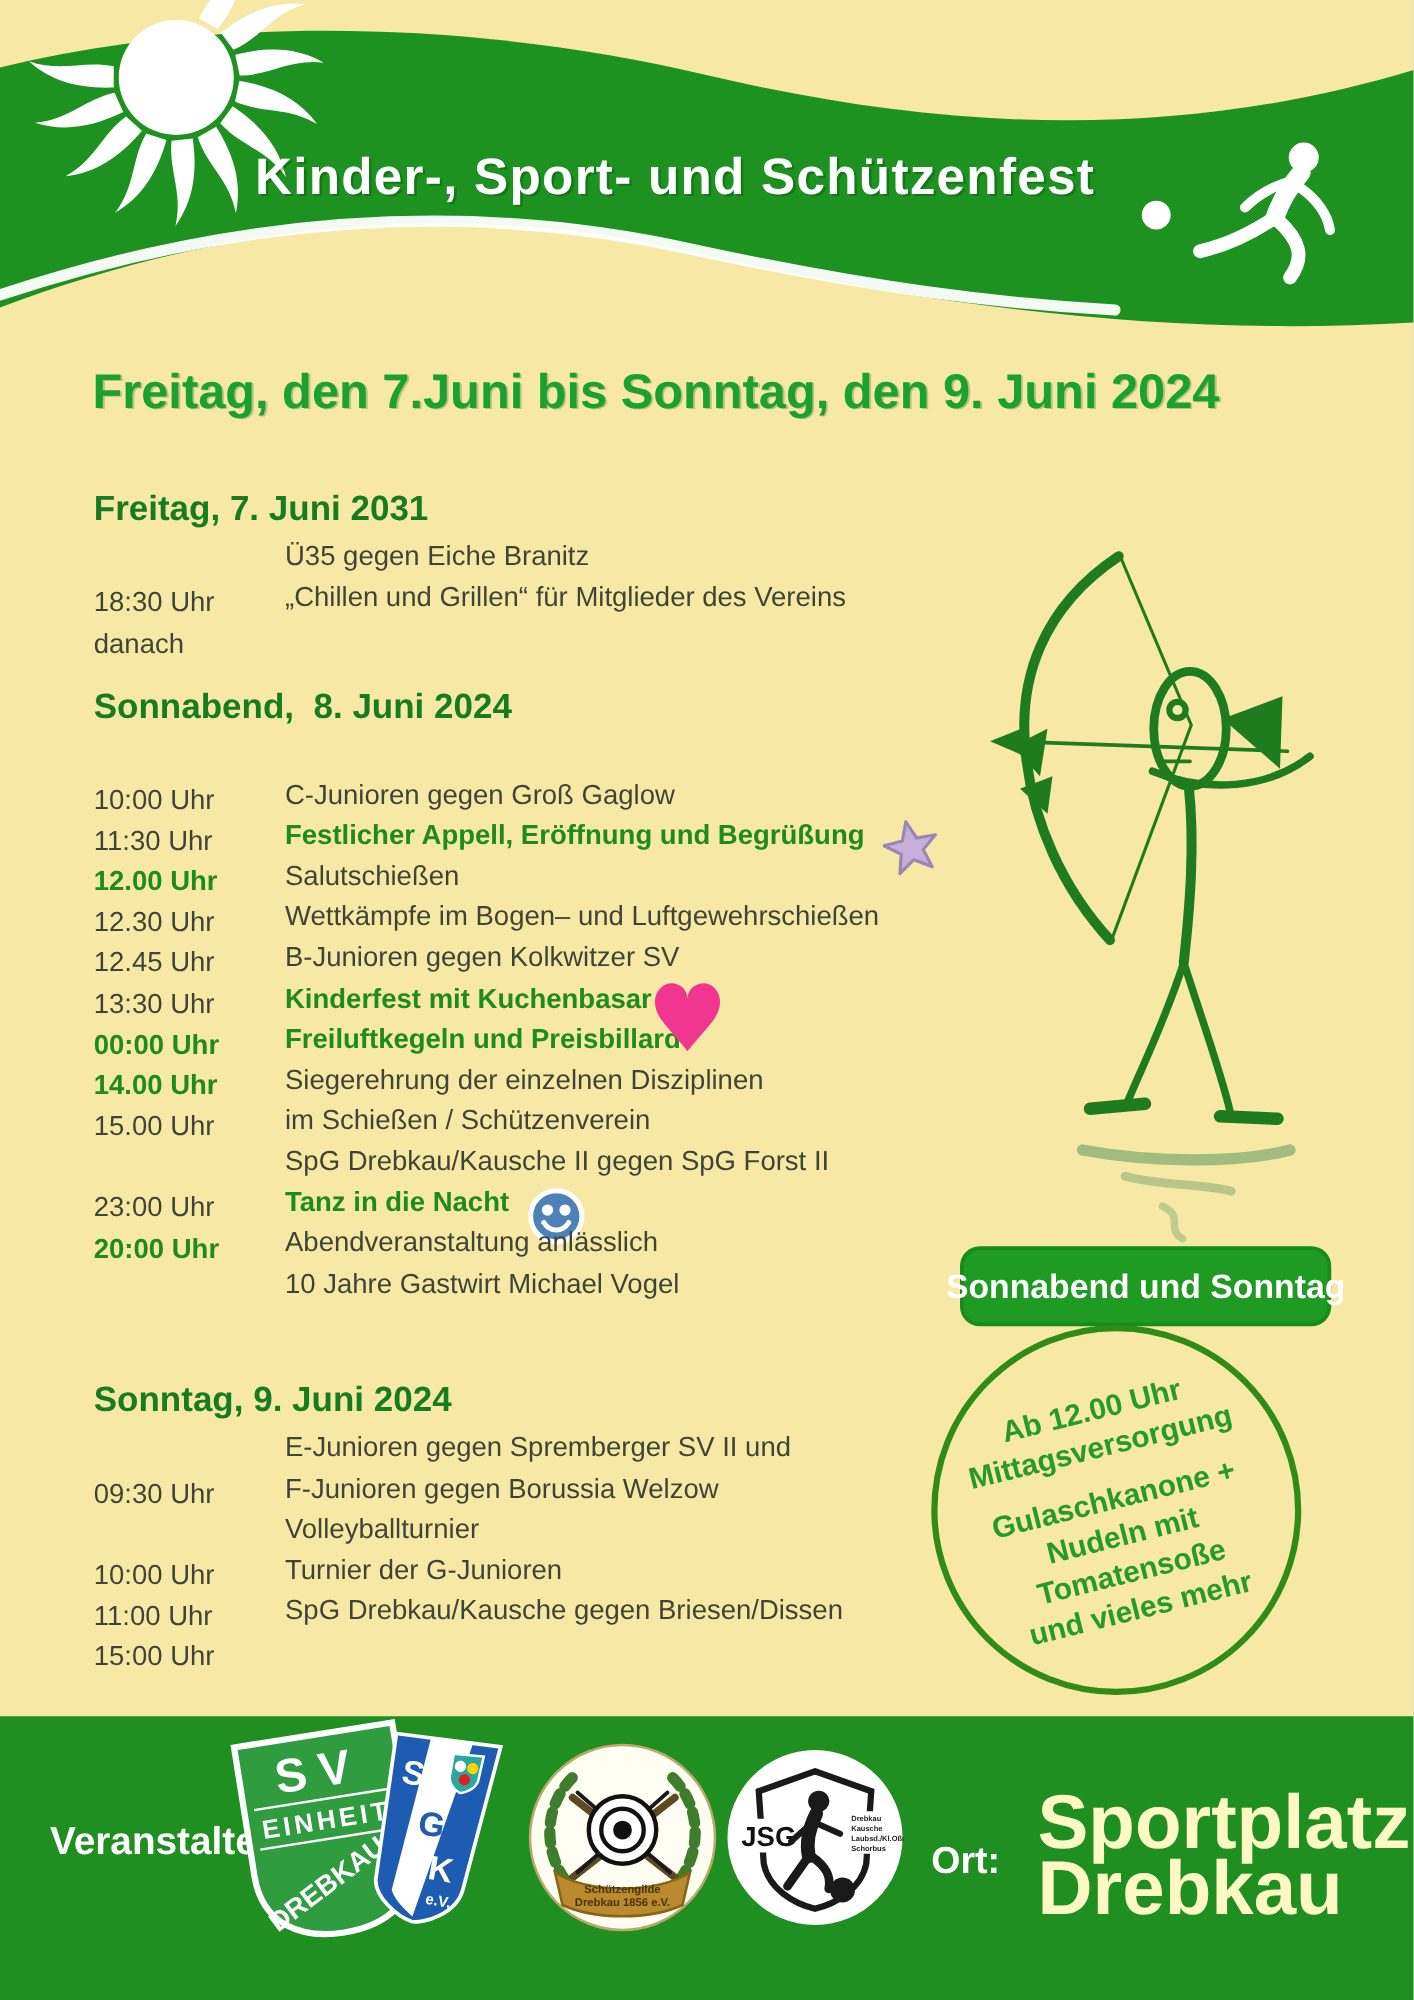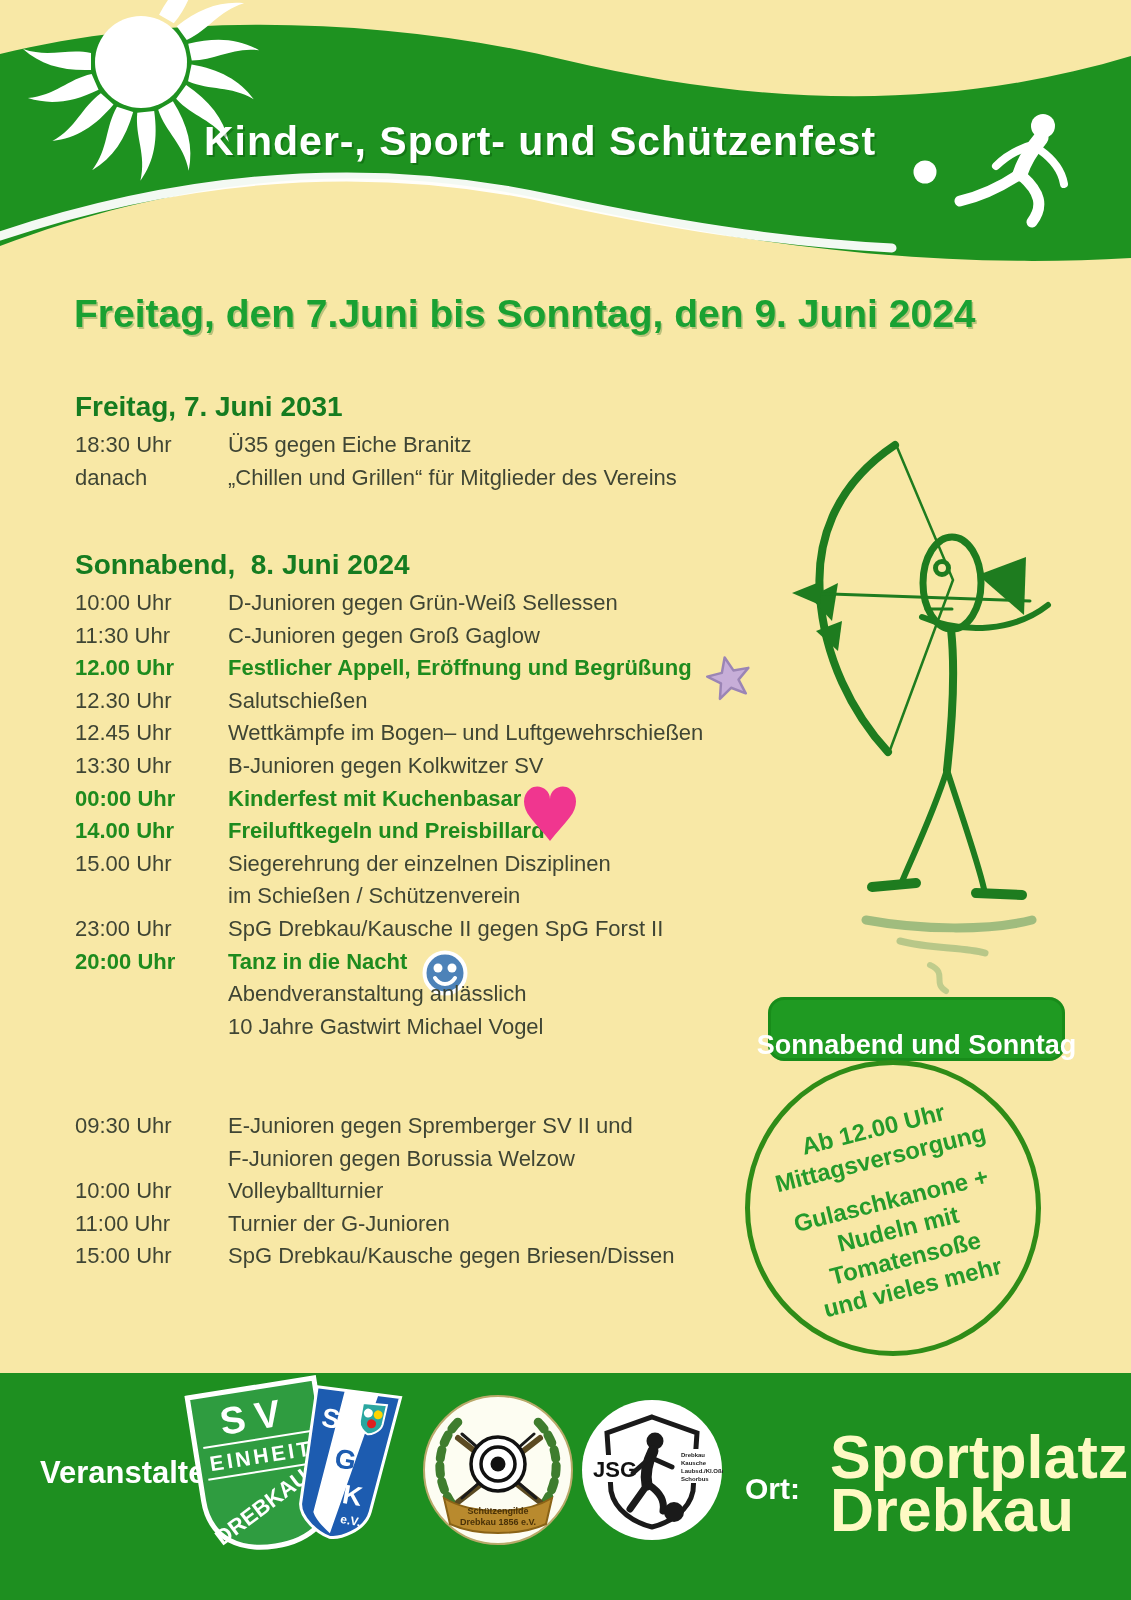--- a/index.html
+++ b/index.html
@@ -13,30 +13,30 @@
 
   
   .main-heading{position:absolute;left:74px;top:292px;font-size:39px;font-weight:bold;color:#1aa132;
                 text-shadow:1.5px 1.5px 0 rgba(0,80,0,.25);white-space:nowrap;}
 
   
   .sec{position:absolute;left:75px;width:720px;}
   .sec-title{font-size:28px;font-weight:bold;color:#157c20;white-space:pre;}
   .rows{margin-top:9px;}
   .row{display:flex;align-items:flex-start;height:32.6px;font-size:22px;color:#3f4534;overflow:visible;}
-  .row .t{width:153px;flex:none;}
+  .row .t{width:153px;flex:none;margin-top:37px;}
   .row .d{white-space:nowrap;}
   .row.hl{color:#1e8b1e;font-weight:bold;}
   .inline-icon{display:inline-block;vertical-align:-14px;margin-left:14px;}
   .heart-abs{position:absolute;left:445px;top:232px;}
 
   
   .badge{position:absolute;left:768px;top:997px;width:297px;height:64px;background:#1f9a22;
          border-radius:16px;box-shadow:inset 0 0 0 3px rgba(0,90,0,.22);
-         display:flex;align-items:flex-end;justify-content:center;}
+         display:flex;align-items:center;justify-content:center;}
   .badge span{color:#ffffff;font-weight:bold;font-size:27px;white-space:nowrap;}
   .circle{position:absolute;left:745px;top:1060px;width:296px;height:296px;border-radius:50%;
           border:5px solid #2f8c17;box-sizing:border-box;display:flex;align-items:center;justify-content:center;}
   .circle-inner{transform:rotate(-14deg);text-align:center;color:#259b2b;font-weight:bold;
                 font-size:24px;line-height:30px;white-space:nowrap;}
   .circle-inner .gap{margin-top:13px;}
 
   
   .archer{position:absolute;left:780px;top:425px;}
 
@@ -101,21 +101,20 @@
           <span class="d">„Chillen und Grillen“ für Mitglieder des Vereins</span>
         </div>
     </div>
   </div>
 
   <div class="sec" style="top:549px">
     <div class="sec-title">Sonnabend,  8. Juni 2024</div>
     <div class="rows">
       <div class="row">
           <span class="t">10:00 Uhr</span>
-          <span class="d">D-Junioren gegen Grün-Weiß Sellessen</span>
         </div>
       <div class="row">
           <span class="t">11:30 Uhr</span>
           <span class="d">C-Junioren gegen Groß Gaglow</span>
         </div>
       <div class="row hl">
           <span class="t">12.00 Uhr</span>
           <span class="d">Festlicher Appell, Eröffnung und Begrüßung</span>
         <span class="inline-icon">
           <svg width="46" height="46" viewBox="0 0 46 46">
@@ -177,20 +176,21 @@
         </div>
     </div>
     <span class="heart-abs">
       <svg width="60" height="66" viewBox="0 0 60 66">
           <path d="M30,18 C30,8 18,2 10,8 C2,14 2,26 10,36 C16,44 24,52 30,60 C36,52 44,44 50,36 C58,26 58,14 50,8 C42,2 30,8 30,18 Z" fill="#f0368f"></path>
         </svg>
     </span>
   </div>
 
   <div class="sec" style="top:1104px">
+    <div class="sec-title">Sonntag, 9. Juni 2024</div>
     <div class="rows">
       <div class="row">
           <span class="t">09:30 Uhr</span>
           <span class="d">E-Junioren gegen Spremberger SV II und</span>
         </div>
       <div class="row">
           <span class="t"></span>
           <span class="d">F-Junioren gegen Borussia Welzow</span>
         </div>
       <div class="row">

